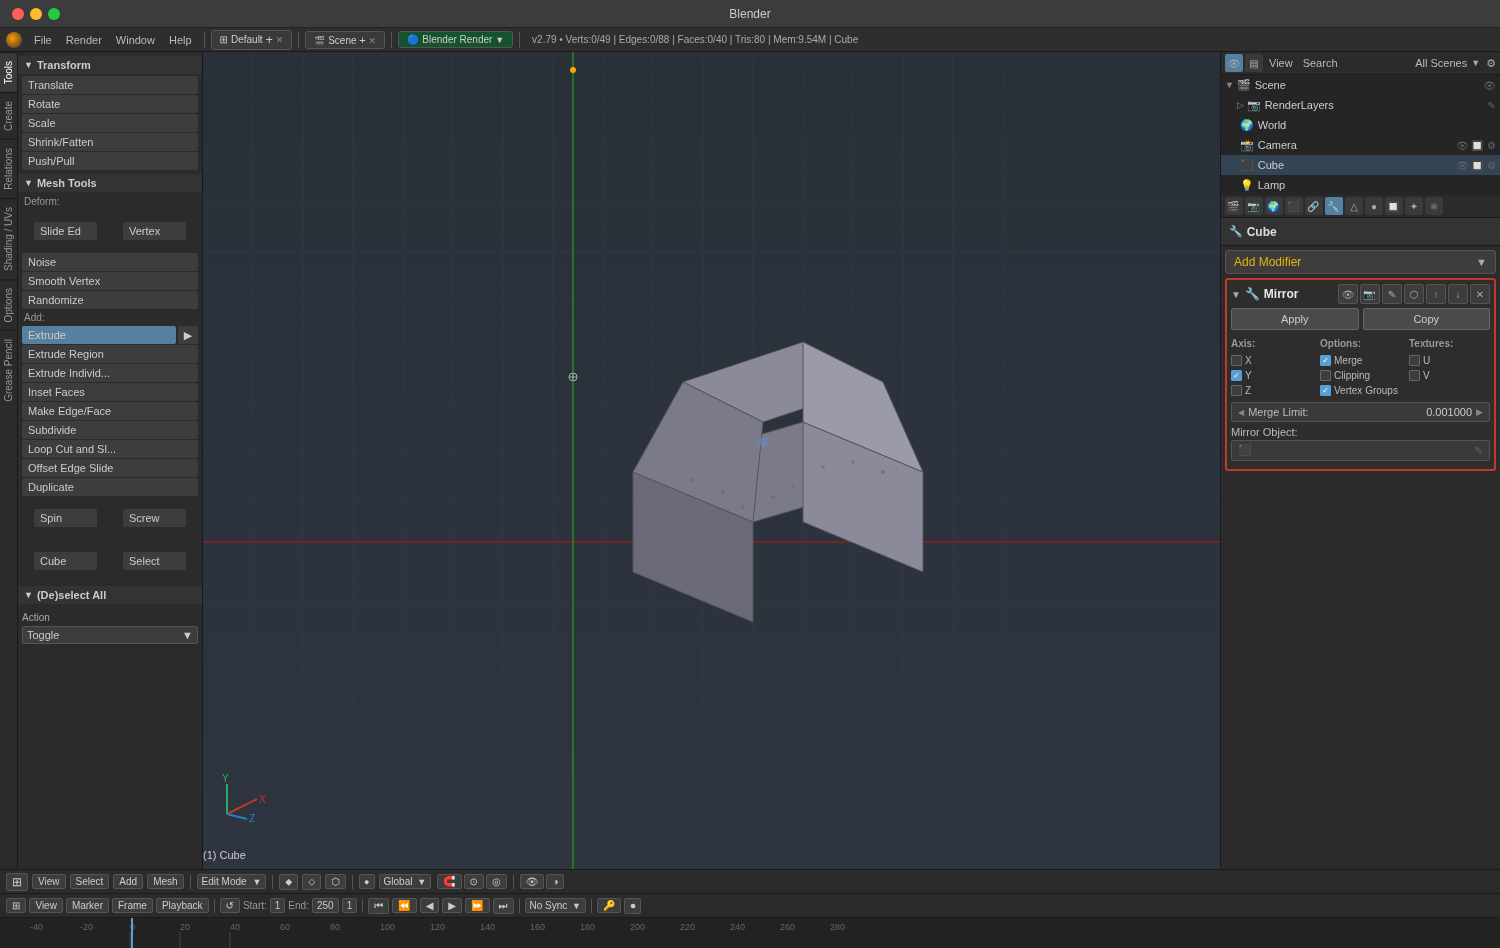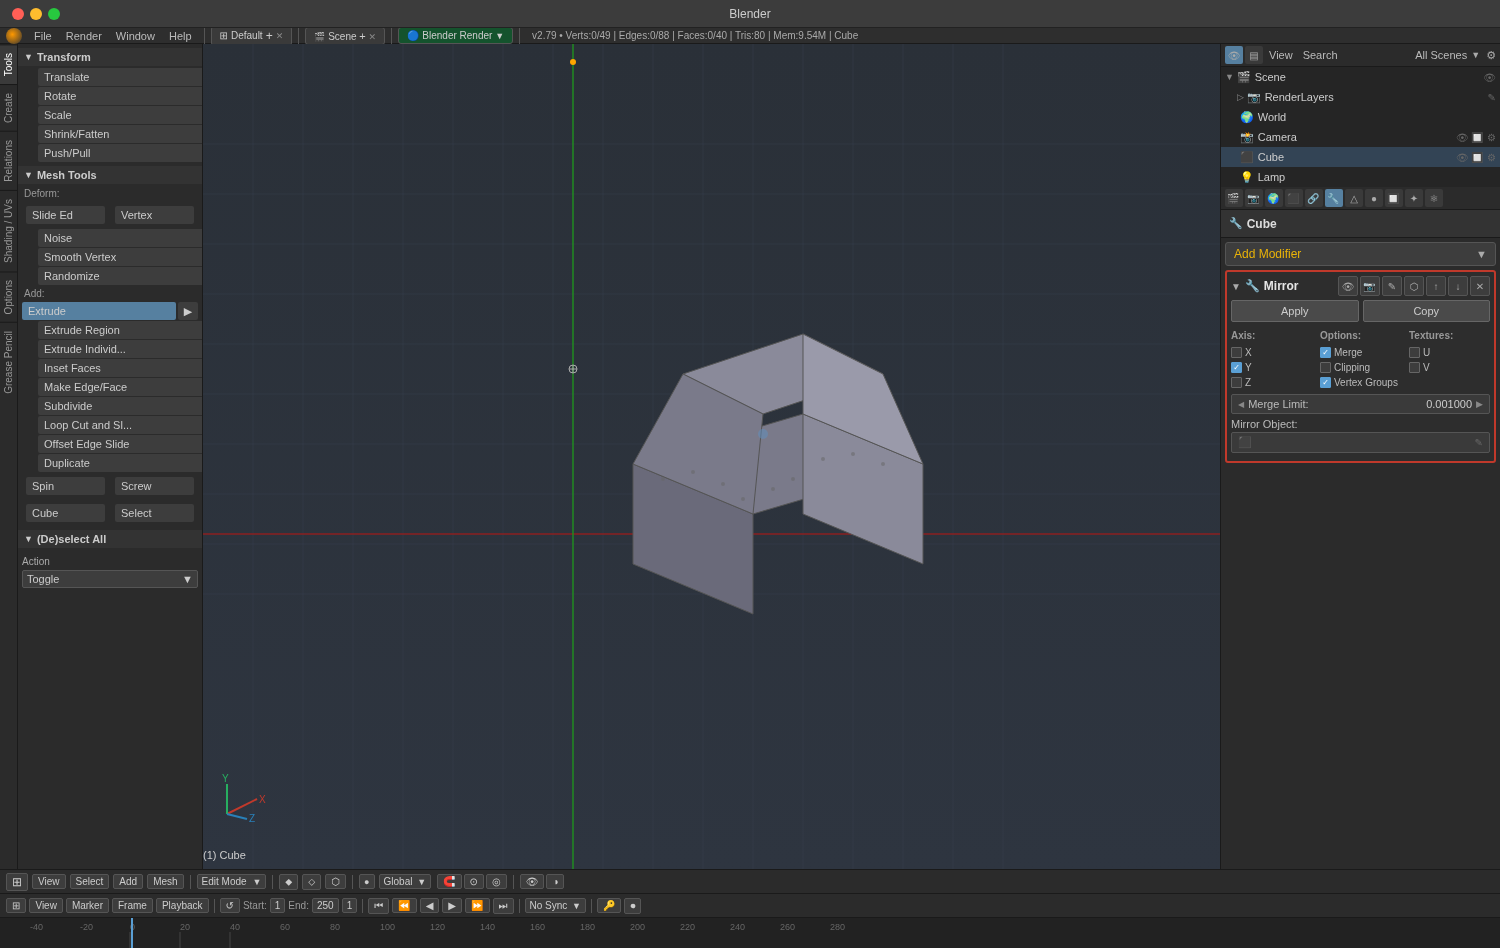--- a/index.html
+++ b/index.html
@@ -30,21 +30,21 @@
 
     
     #app {
       display: flex;
       flex-direction: column;
       height: calc(948px - 28px);
     }
 
     
     #topbar {
-      height: 16px;
+      height: 24px;
       background: #2e2e2e;
       display: flex;
       align-items: center;
       gap: 2px;
       padding: 0 6px;
       border-bottom: 1px solid #1a1a1a;
       flex-shrink: 0;
     }
     .topbar-menu-item {
       color: #bbb;
@@ -138,40 +138,40 @@
       font-weight: bold;
       cursor: pointer;
       background: #333;
       margin-bottom: 2px;
     }
     .panel-section-header .arrow { margin-right: 4px; font-size: 9px; }
 
     .panel-btn {
       display: block;
       width: calc(100% - 8px);
-      margin: 1px 20px;
+      margin: 1px 4px;
       padding: 3px 6px;
       background: #3d3d3d;
       border: none;
       border-radius: 2px;
       color: #ccc;
       font-size: 11px;
       text-align: left;
       cursor: pointer;
     }
     .panel-btn.active { background: #5680a0; }
 
     .panel-btn-row {
       display: flex;
       gap: 2px;
       margin: 1px 4px;
     }
     .panel-btn-row .panel-btn {
       flex: 1;
-      margin: 4px;
+      margin: 12px;
     }
 
     .panel-label {
       color: #999;
       font-size: 10px;
       padding: 2px 6px;
     }
 
     
     .action-section {

